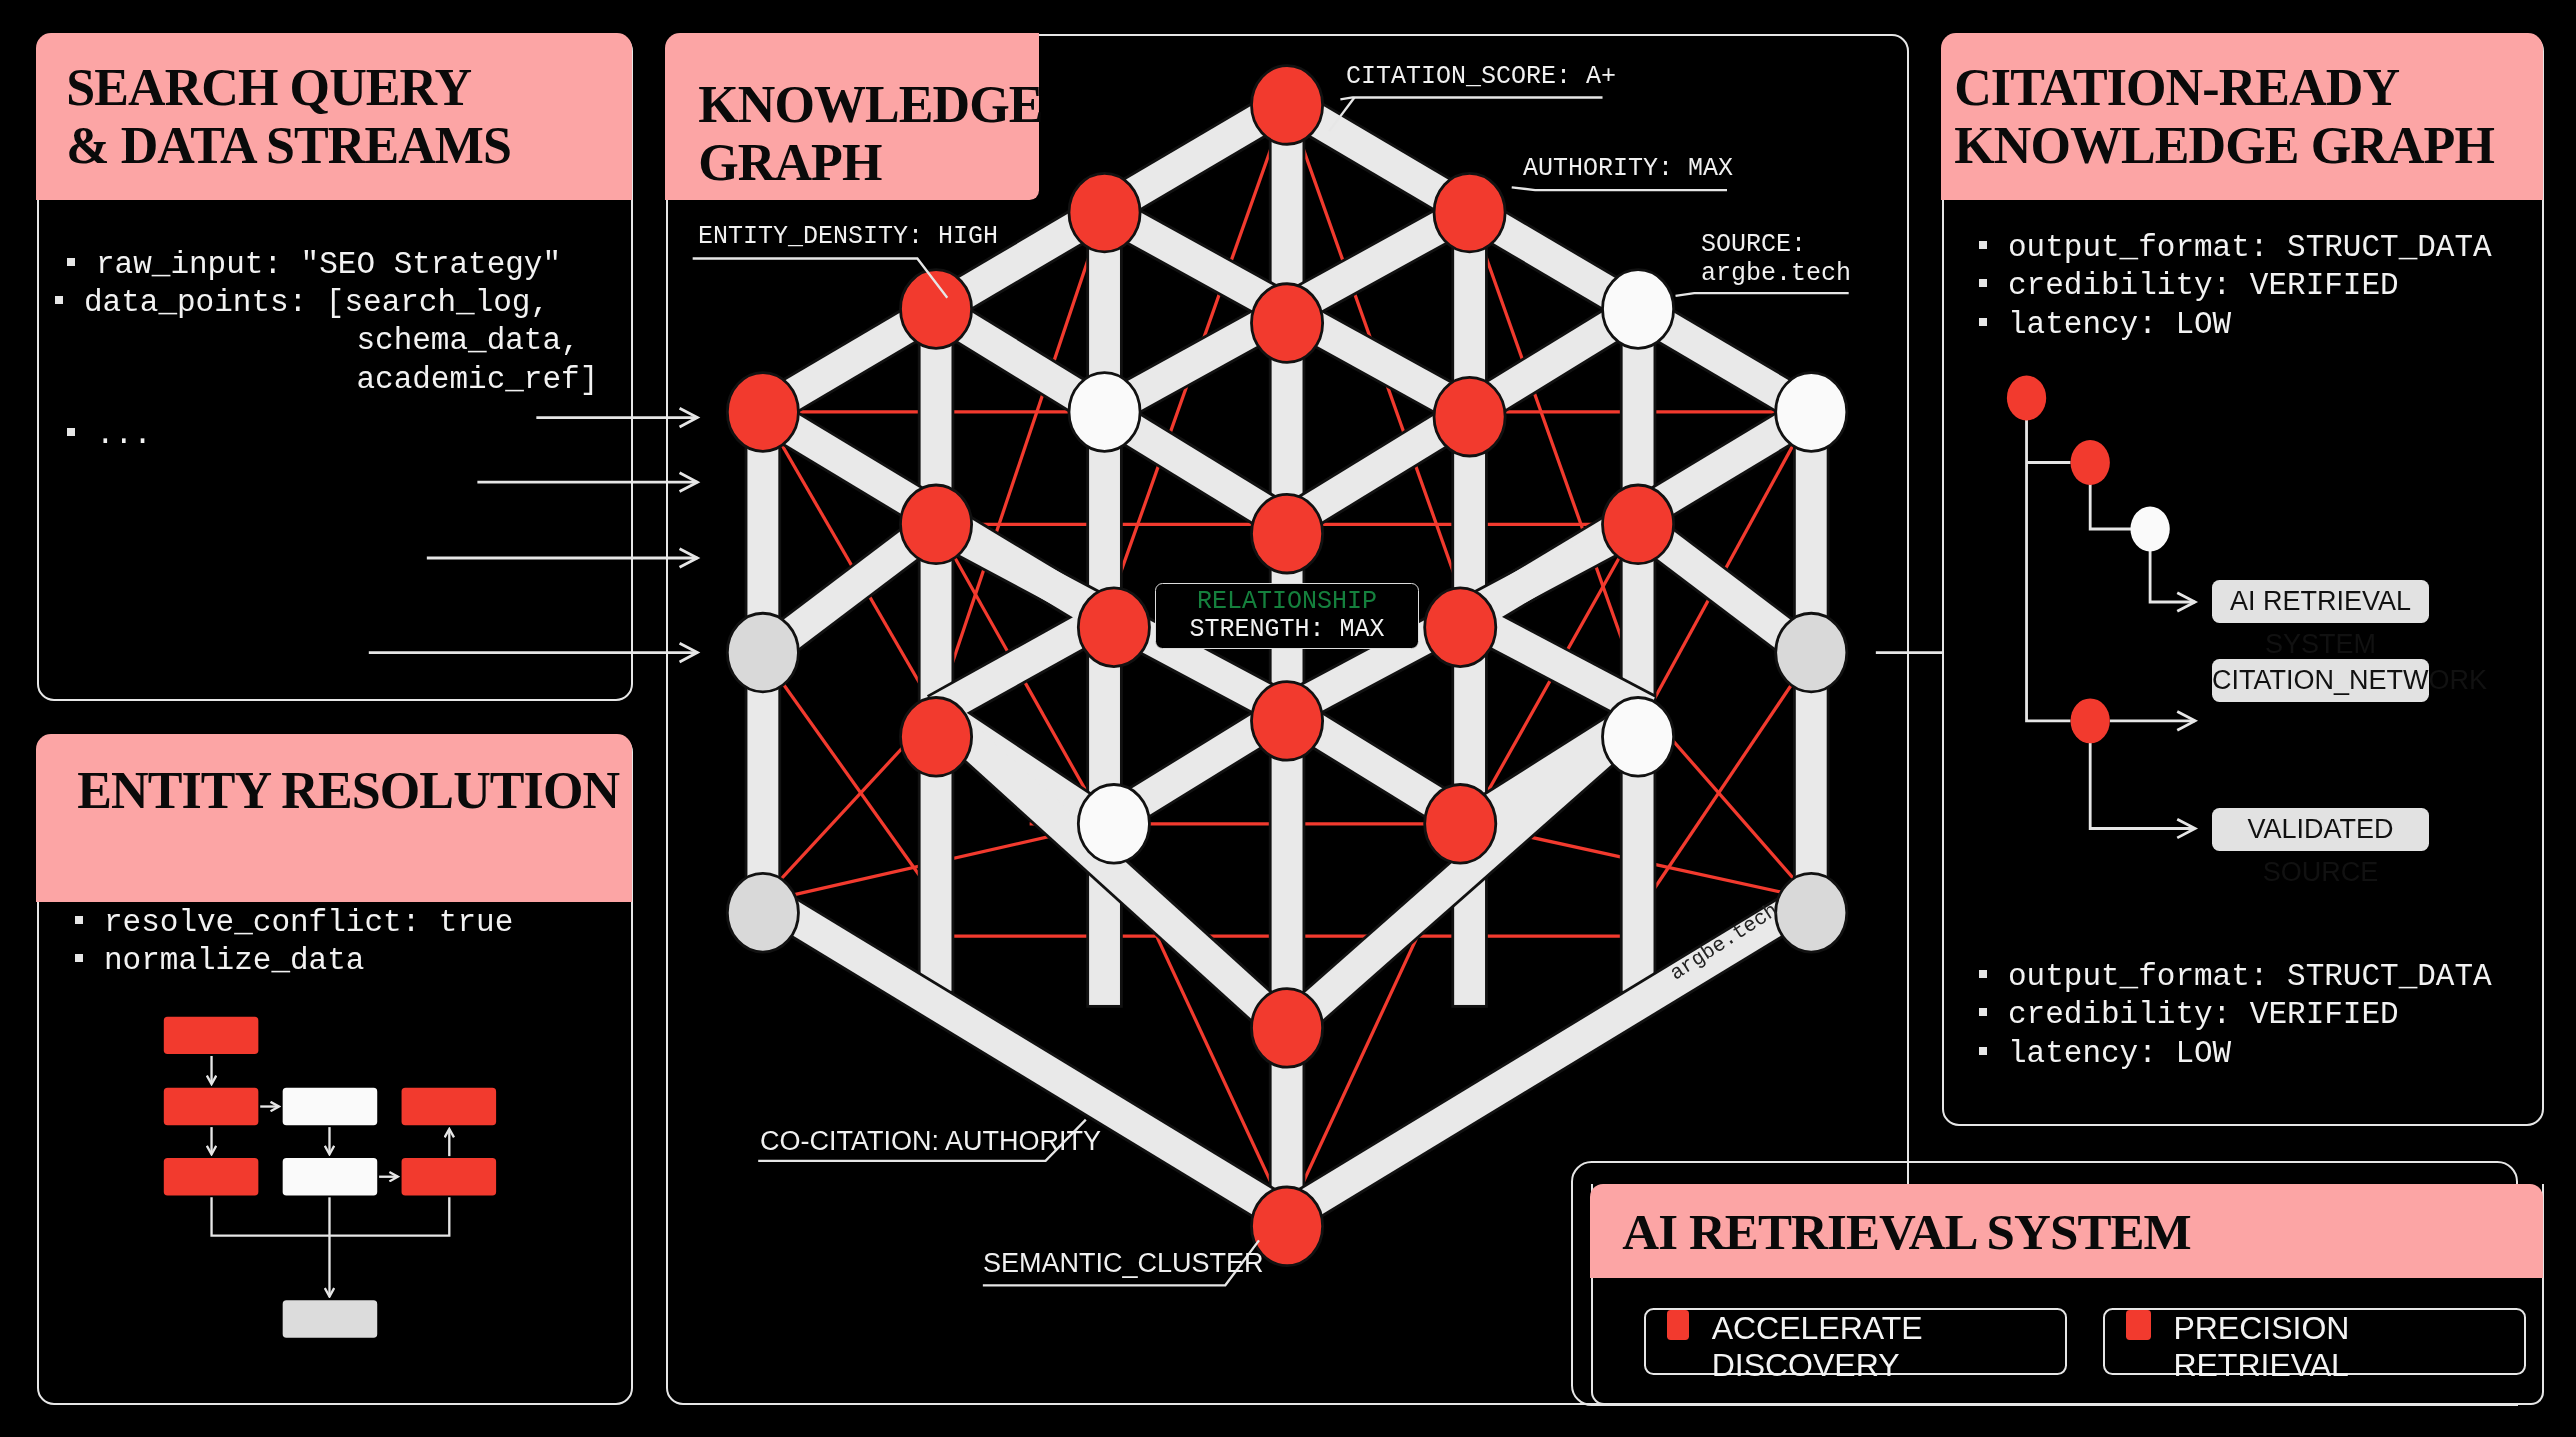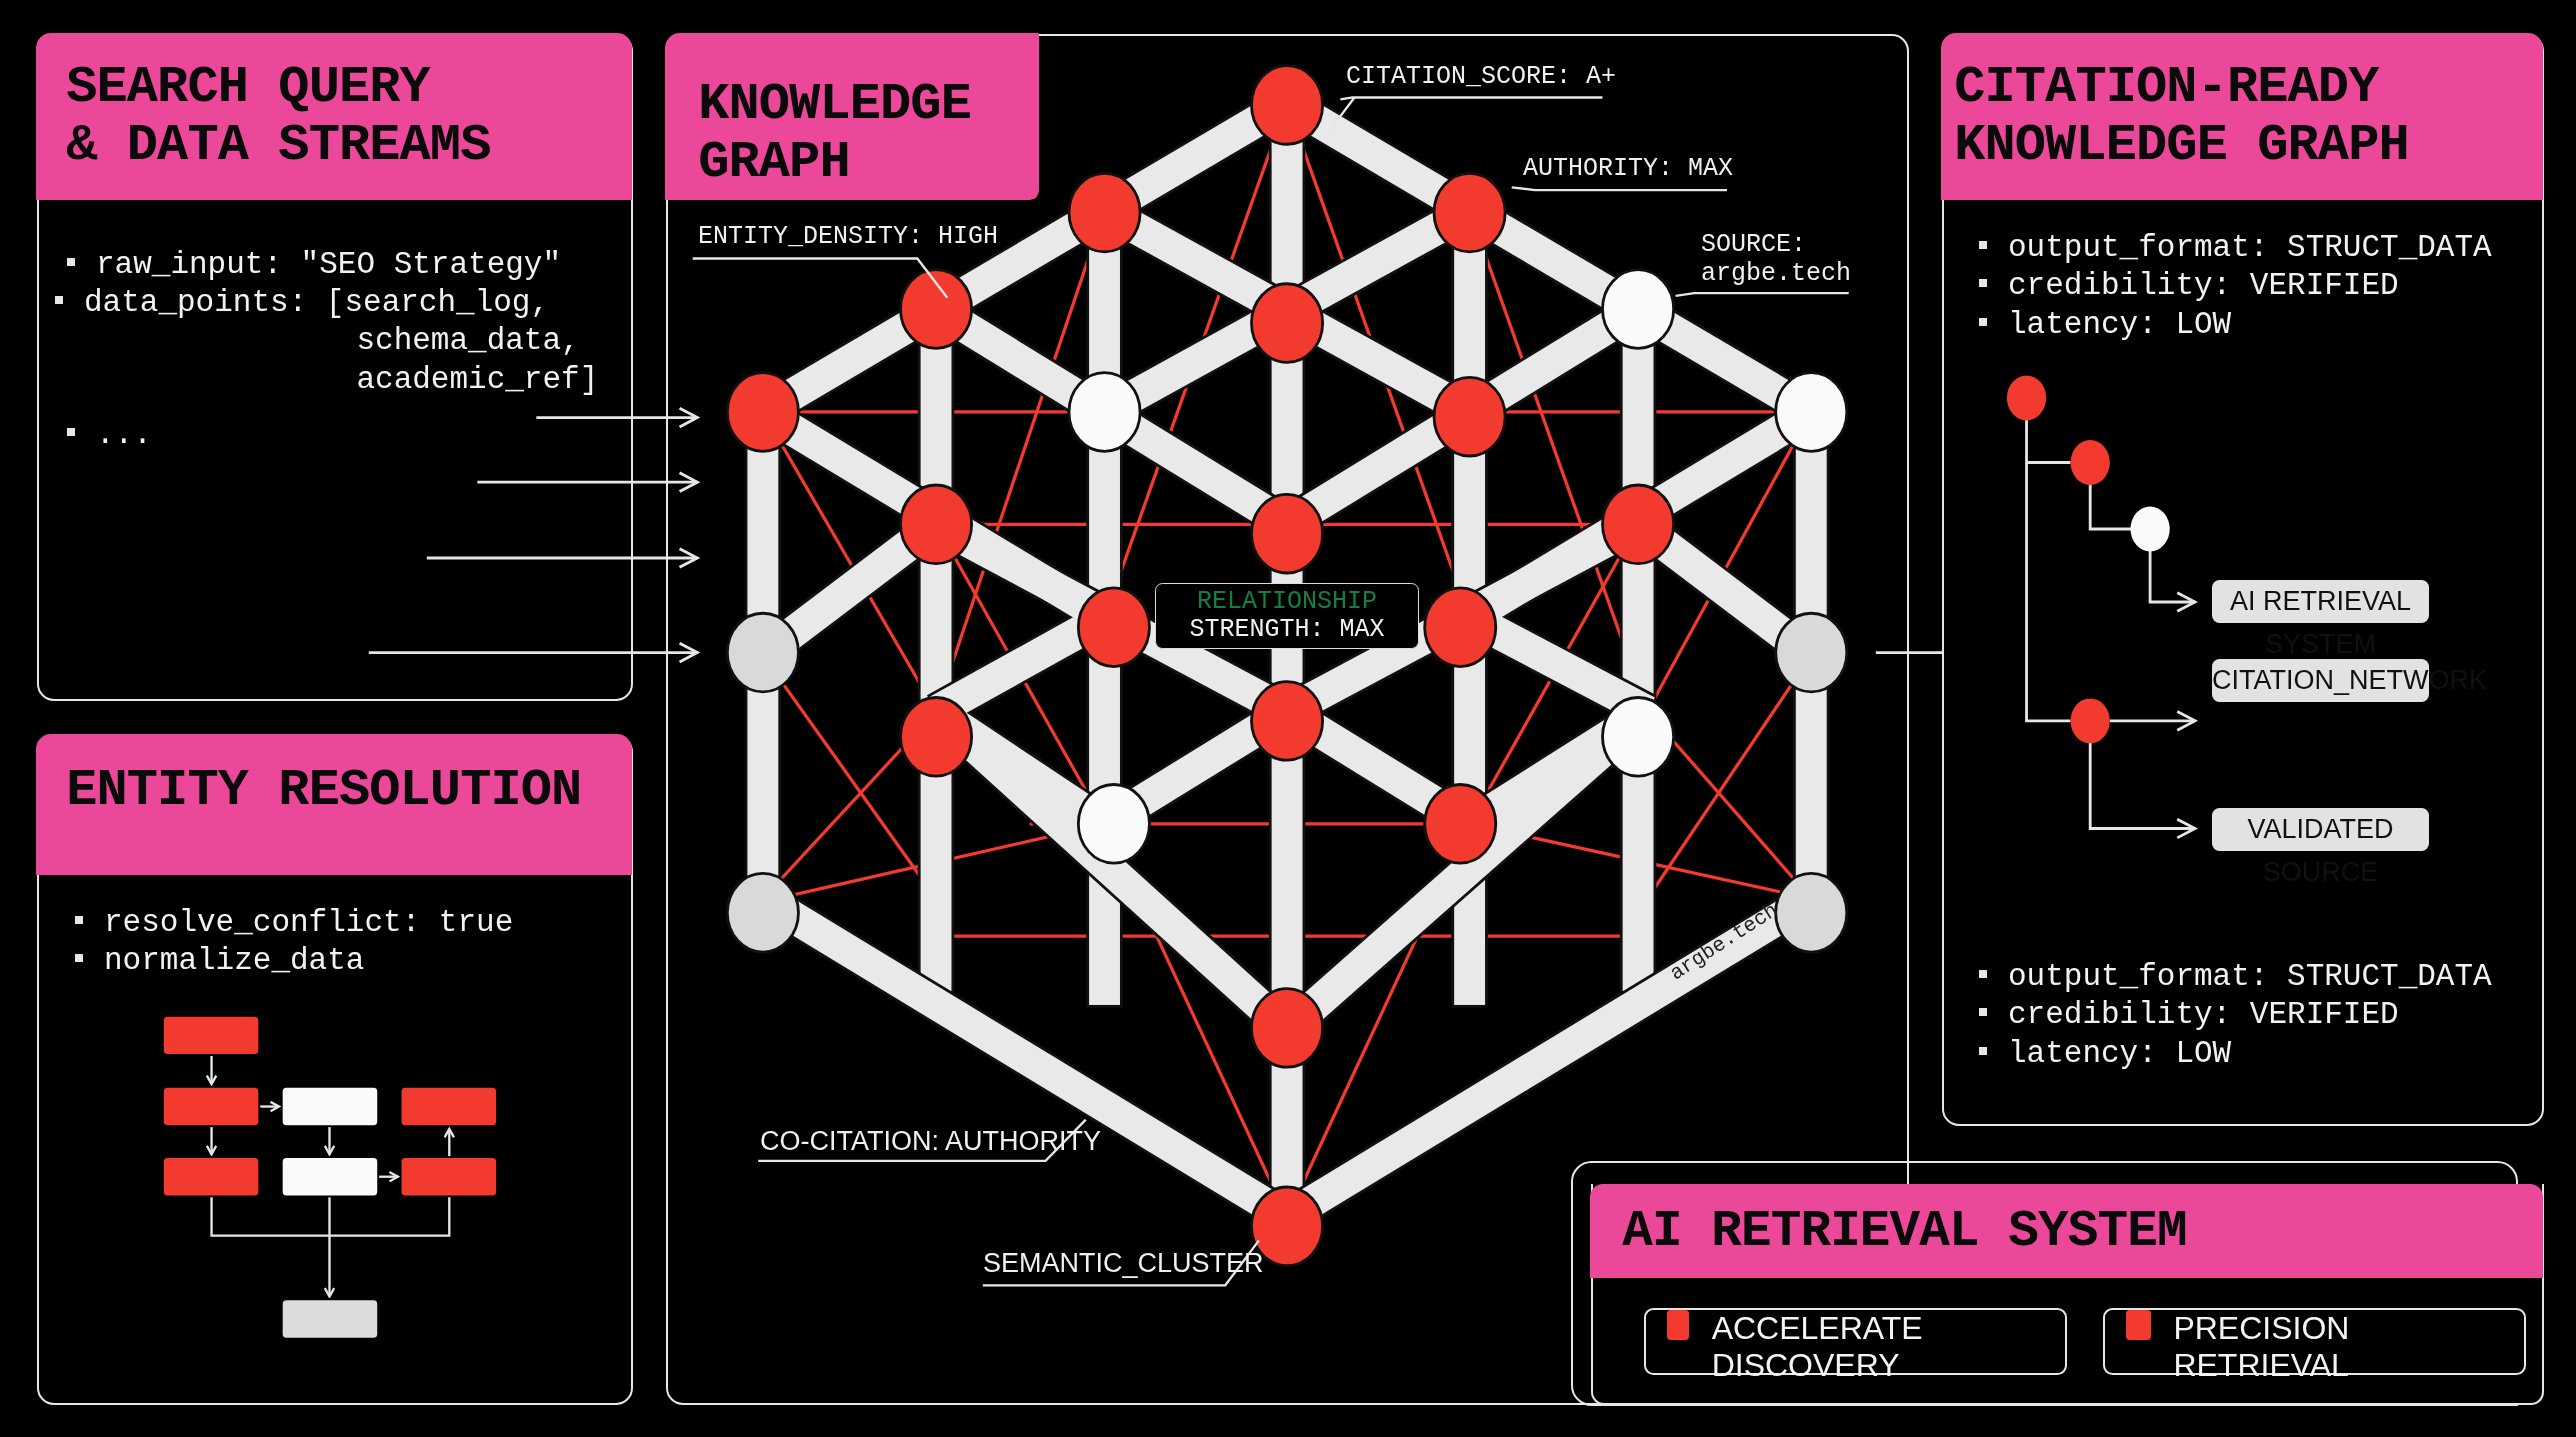--- a/index.html
+++ b/index.html
@@ -1,18 +1,18 @@
 <!DOCTYPE html>
 <html style="font-size:15px"><head>
 <meta charset="utf-8">
 <style>
   html, body { margin:0; padding:0; background:#000; }
   body { width:2576px; height:1438px; position:relative; overflow:hidden; font-family:"Liberation Sans", sans-serif; color:#fff; }
   .panel { position:absolute; border:2.8px solid #e6e6e6; border-radius:17px; box-sizing:border-box; background:#000; }
-  .hdr { position:absolute; background:#ec4899; color:#0a0a0a; box-sizing:border-box; font-family:Liberation Mono, monospace; font-weight:bold; letter-spacing:-0.9px; }
+  .hdr { position:absolute; background:#fca5a5; color:#0a0a0a; box-sizing:border-box; font-family:Liberation Serif, serif; font-weight:bold; letter-spacing:-0.9px; }
   .mono { font-family:"Liberation Mono", "DejaVu Sans Mono", monospace; }
   .bul { position:absolute; font-size:31px; line-height:38px; white-space:pre; color:#f2f2f2; }
   .bul .sq { display:inline-block; width:8.4px; height:8.4px; background:#e6e6e6; margin-right:20.6px; vertical-align:middle; position:relative; top:-2.8px; }
   .lbl { position:absolute; font-size:25px; color:#f0f0f0; white-space:pre; }
   .cond { font-family:"Liberation Sans", sans-serif; }
   .chip { position:absolute; background:#e2e2e2; color:#111; border-radius:7.5px; font-size:28px; text-align:center; box-sizing:border-box; }
   .btn { position:absolute; border:2.8px solid #e6e6e6; border-radius:9.4px; box-sizing:border-box; background:#000; color:#f4f4f4; font-size:32px; display:flex; align-items:flex-start;margin-left:20px; }
   .btn .dot { width:26px; height:30px; background:#f23a2e; border-radius:3.7px; margin:0 22.5px 0 20.6px; }
   svg { position:absolute; left:0; top:0; }
 </style>
@@ -25,21 +25,21 @@
     <div>&amp; DATA STREAMS</div>
   </div>
   <div class="bul mono" style="left:28px;top:210px;"><span class="sq"></span><span>raw_input: "SEO Strategy"</span></div>
   <div class="bul mono" style="left:16px;top:248px;"><span class="sq"></span><span>data_points: [search_log,</span></div>
   <div class="bul mono" style="left:57px;top:286px;"><span>              schema_data,</span></div>
   <div class="bul mono" style="left:57px;top:325px;"><span>              academic_ref]</span></div>
   <div class="bul mono" style="left:28px;top:380px;"><span class="sq"></span><span>...</span></div>
 </div>
 
 <div class="panel" style="left:37px;top:735px;width:596px;height:670px;">
-  <div class="hdr" style="left:-2.8px;top:-2.8px;width:596px;height:141px;border-radius:15px 15px 0 0;padding:28px 0 0 30px;font-size:52px;line-height:58px;">
+  <div class="hdr" style="left:-2.8px;top:-2.8px;width:596px;height:168px;border-radius:15px 15px 0 0;padding:28px 0 0 41px;font-size:52px;line-height:58px;">
     <div>ENTITY RESOLUTION</div>
   </div>
   <div class="bul mono" style="left:36px;top:167px;"><span class="sq"></span><span>resolve_conflict: true</span></div>
   <div class="bul mono" style="left:36px;top:205px;"><span class="sq"></span><span>normalize_data</span></div>
 </div>
 
 <svg width="2576" height="1438" viewBox="0 0 2752 1536" style="pointer-events:none;">
   <defs>
     <marker id="ah" markerWidth="12" markerHeight="12" refX="10" refY="6" orient="auto" markerUnits="userSpaceOnUse">
       <path d="M1,1 L10,6 L1,11" fill="none" stroke="#e6e6e6" stroke-width="2.5"></path>

